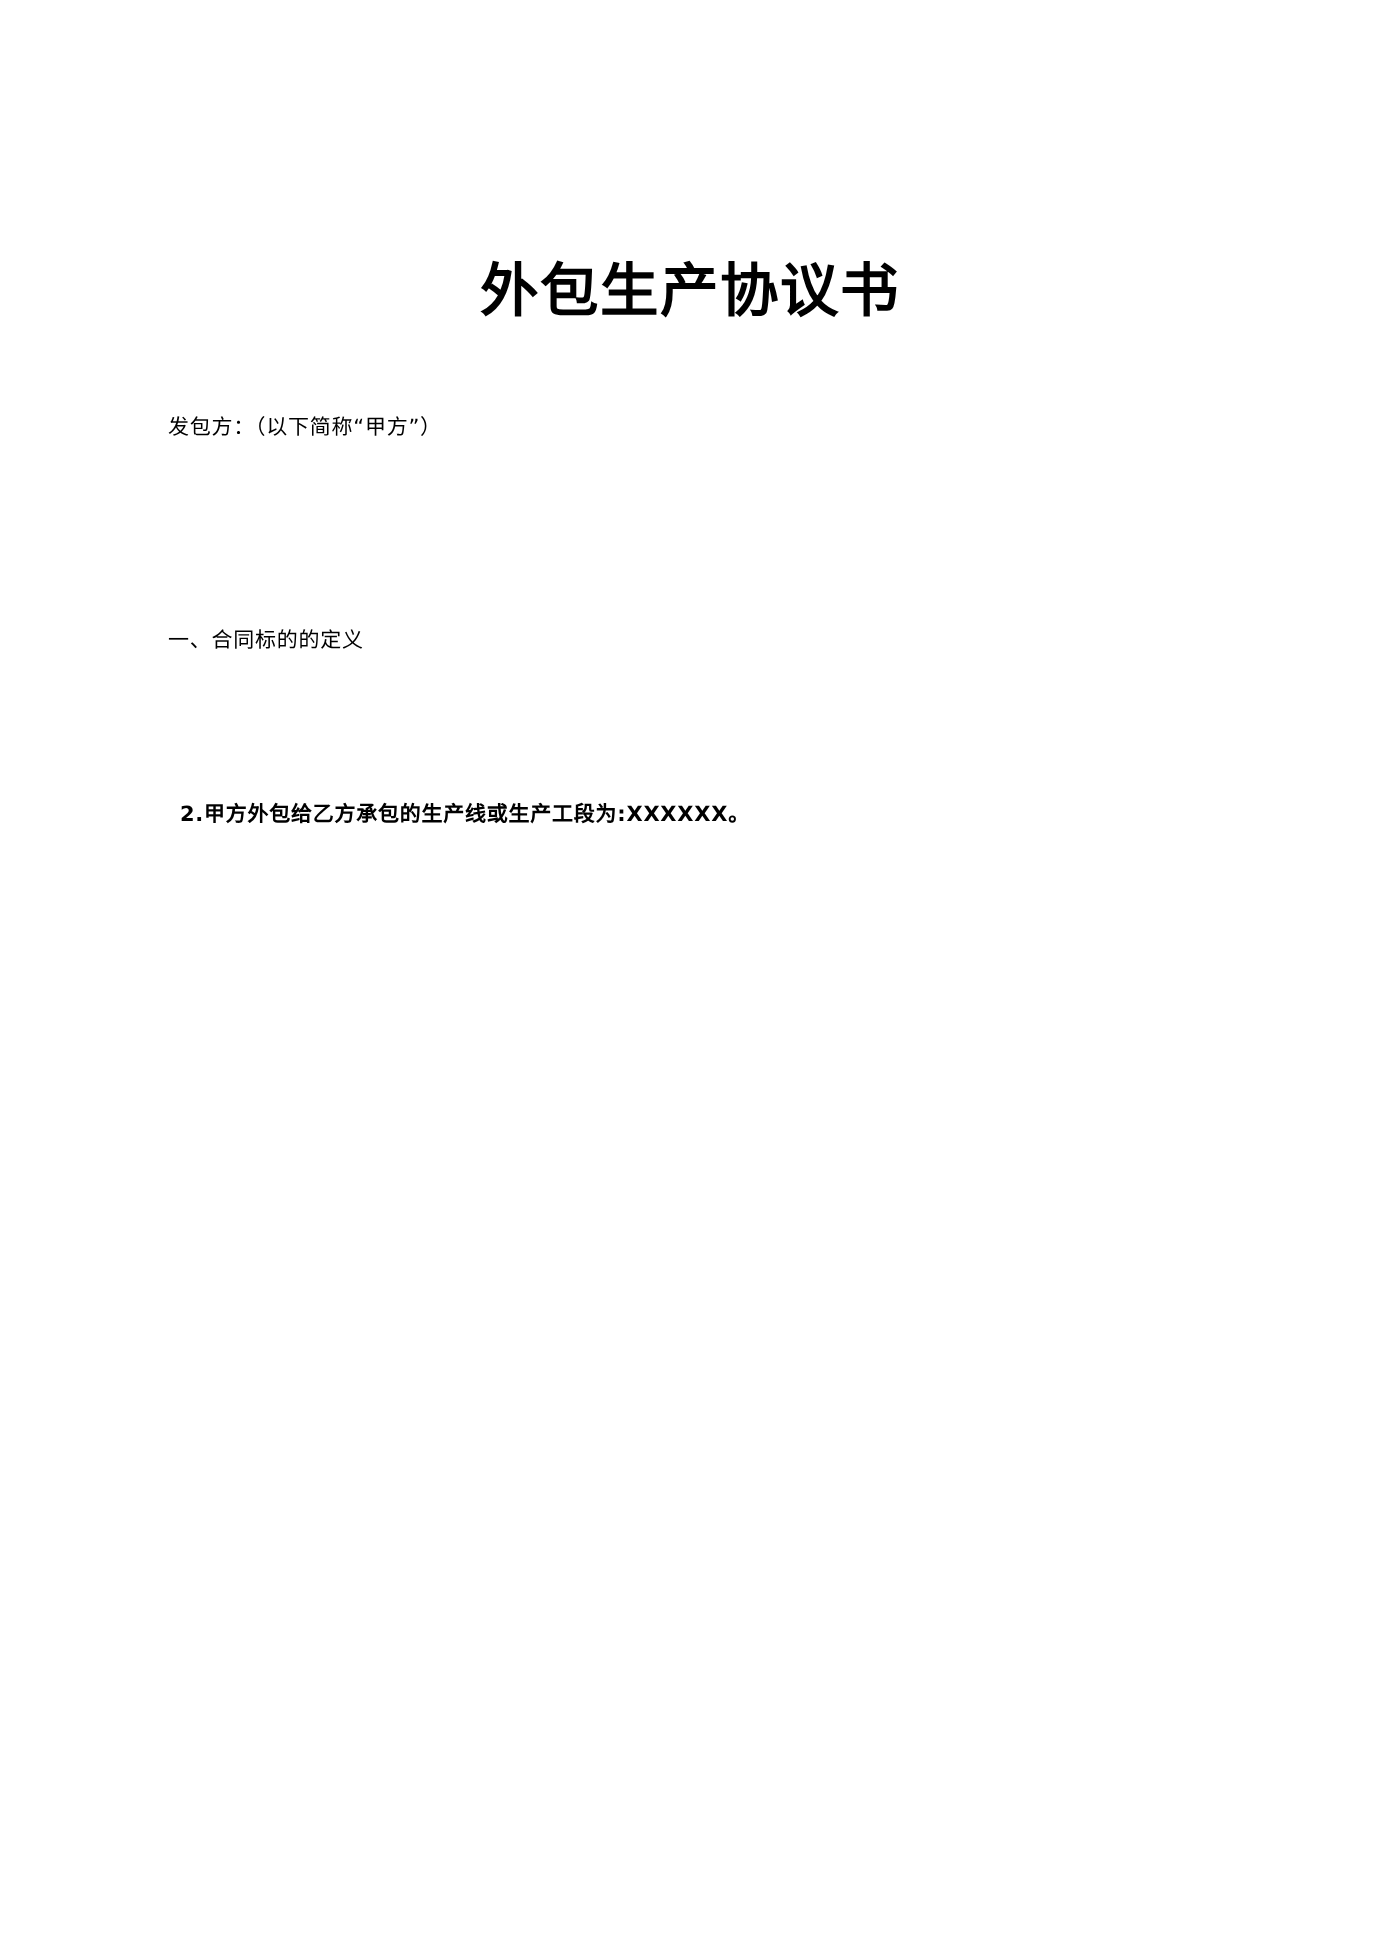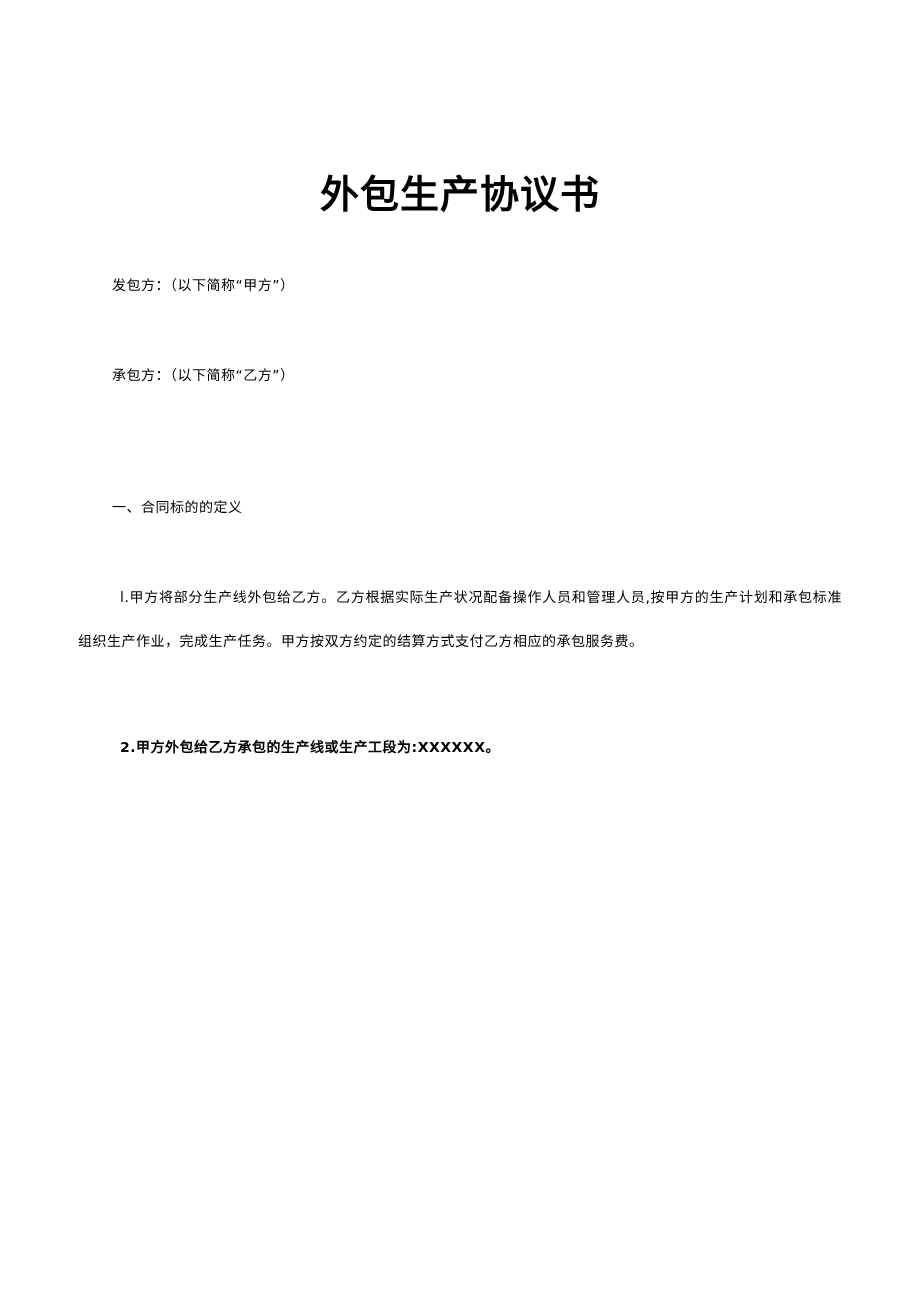--- a/index.html
+++ b/index.html
@@ -70,32 +70,30 @@
 <div class="page">
 
   <h1 class="doc-title">外包生产协议书</h1>
 
   <div class="body-block">
 
     <p class="para indent-1">发包方：（以下简称“甲方”）</p>
 
     <div class="spacer-sm"></div>
 
-    <p class="para indent-1">承包方：（以下简称“乙方”）</p>
 
     <div class="spacer-md"></div>
 
 
     <div class="spacer-md"></div>
 
     <p class="para heading">一、合同标的的定义</p>
 
     <div class="spacer-sm"></div>
 
-    <p class="para indent-2">l.甲方将部分生产线外包给乙方。乙方根据实际生产状况配备操作人员和管理人员,按甲方的生产计划和承包标准组织生产作业，完成生产任务。甲方按双方约定的结算方式支付乙方相应的承包服务费。</p>
 
     <div class="spacer-md"></div>
 
     <p class="para indent-2 tight">2.甲方外包给乙方承包的生产线或生产工段为:XXXXXX。</p>
 
     <div class="spacer-lg"></div>
 
 
   </div>
 </div>

